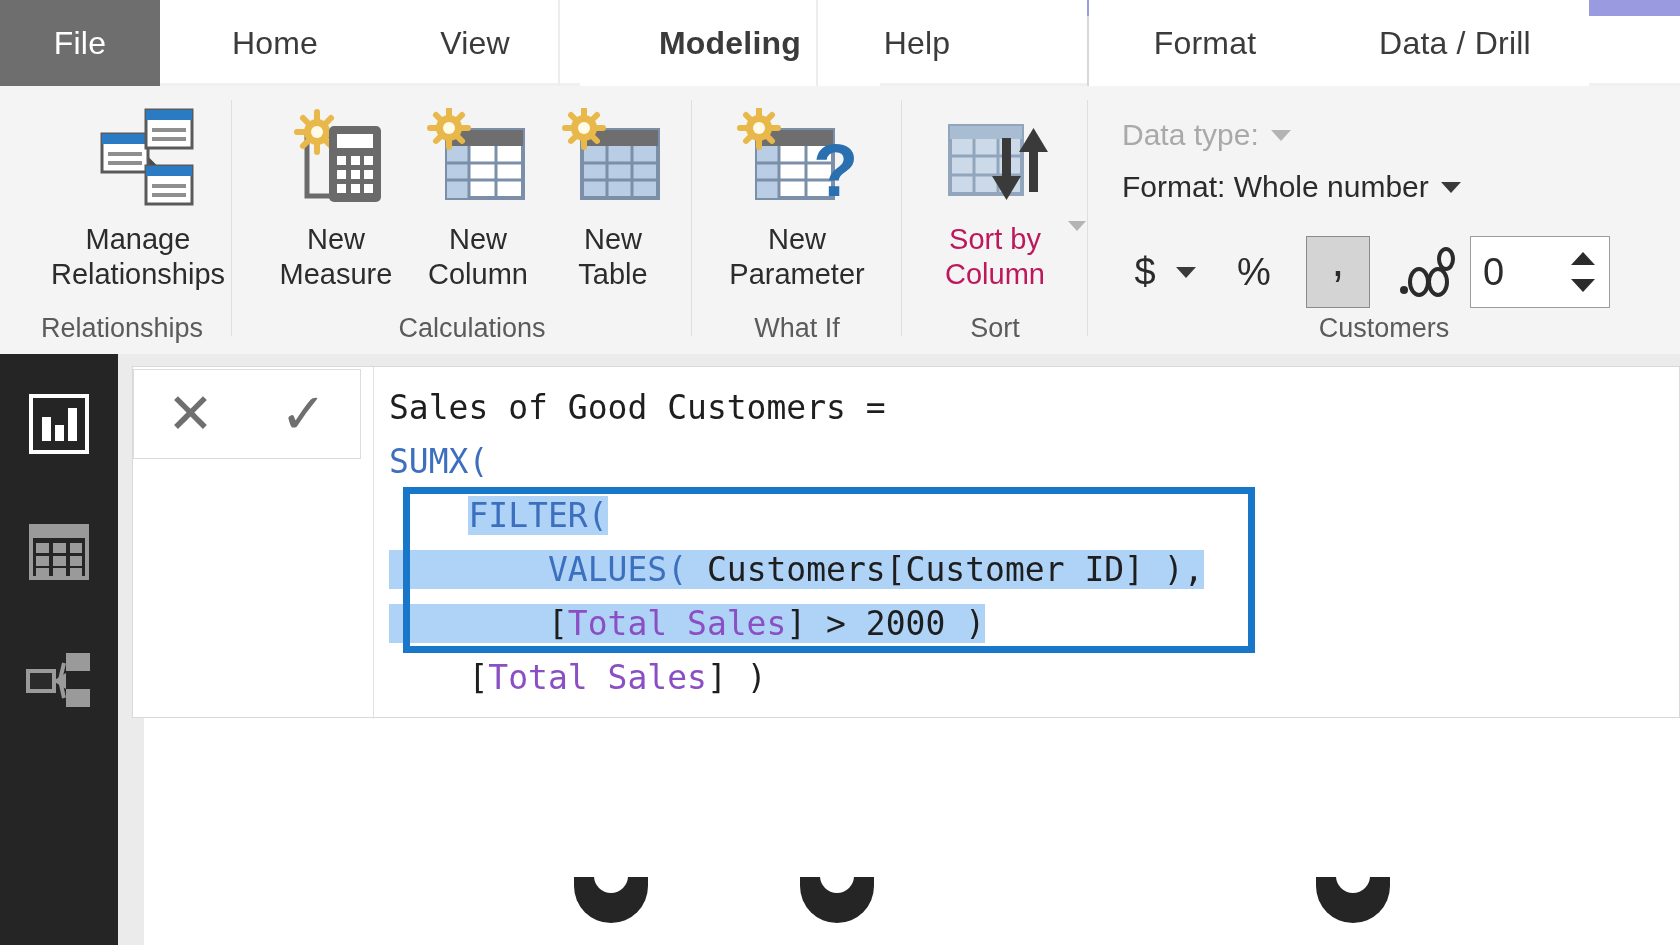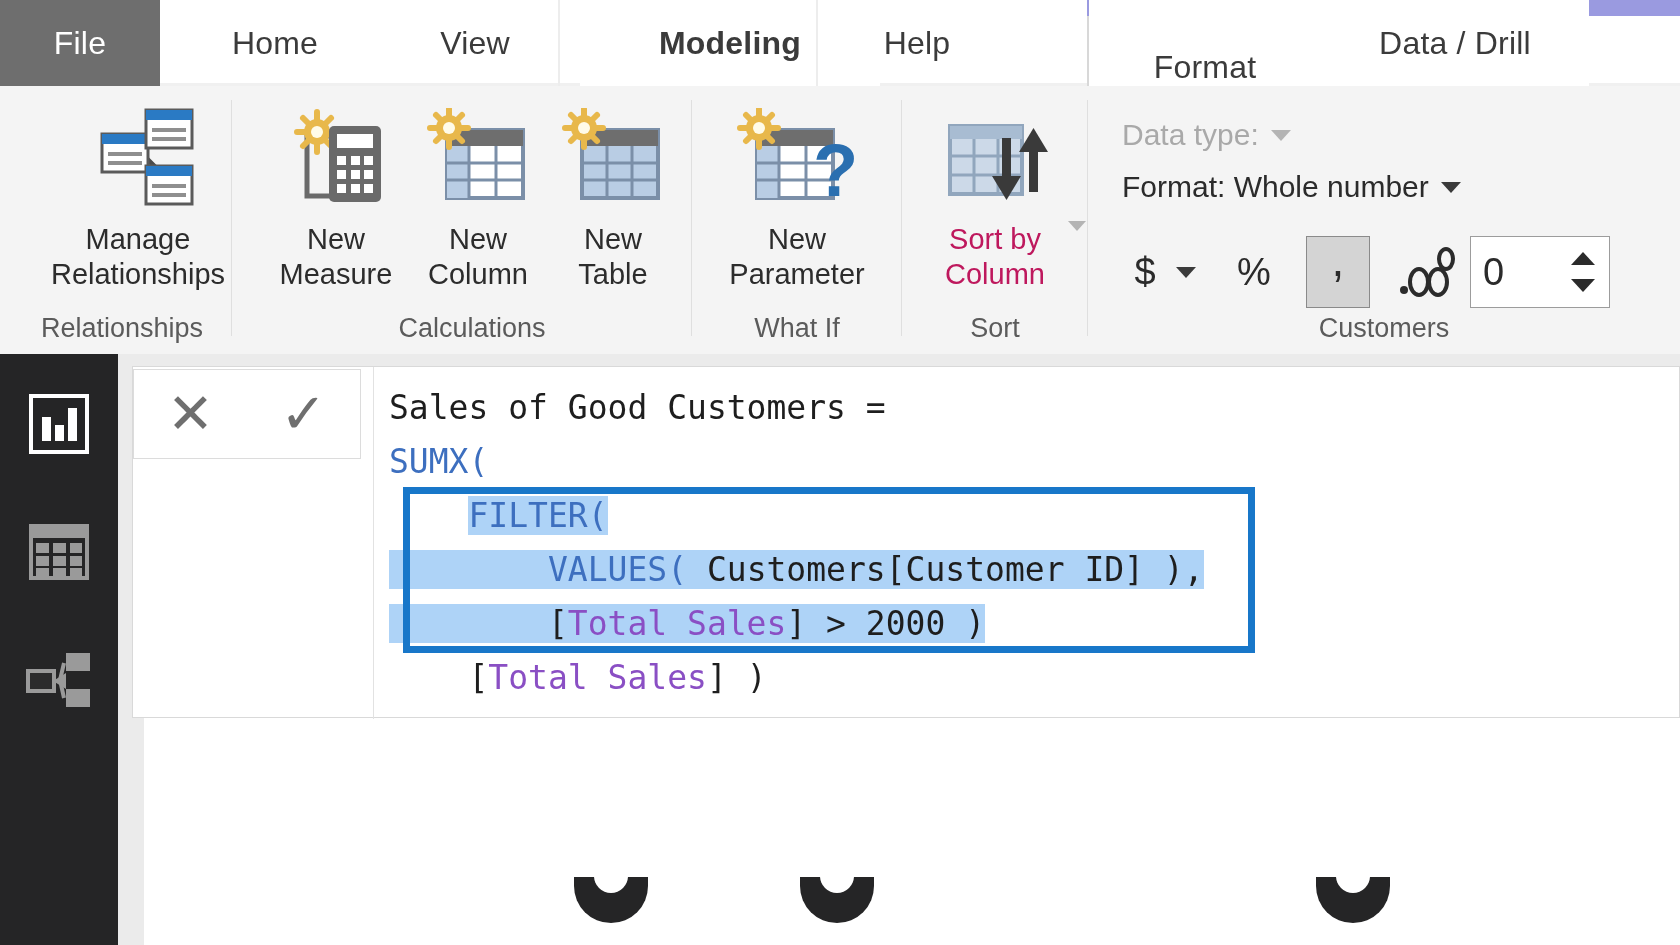--- a/index.html
+++ b/index.html
@@ -128,21 +128,21 @@
       <span>Modeling</span>
     </div>
     <div class="modeling-edge" style="left:816px;"></div>
 
     <div class="tab" style="left:818px;width:198px;">
       <span>Help</span>
     </div>
 
     <div class="ctx-bar" style="left:1087px;width:593px;"></div>
     <div class="ctx-frame" style="left:1087px;width:593px;"></div>
-    <div class="tab ctxgroup" style="left:1089px;width:232px;align-items:flex-end;">
+    <div class="tab ctxgroup" style="left:1089px;width:232px;">
       <span>Format</span>
     </div>
     <div class="tab ctxgroup" style="left:1321px;width:268px;">
       <span>Data / Drill</span>
     </div>
   </div>
 
   <div class="ribbon">
 
     <div class="rgroup" style="left:12px;width:220px;">

